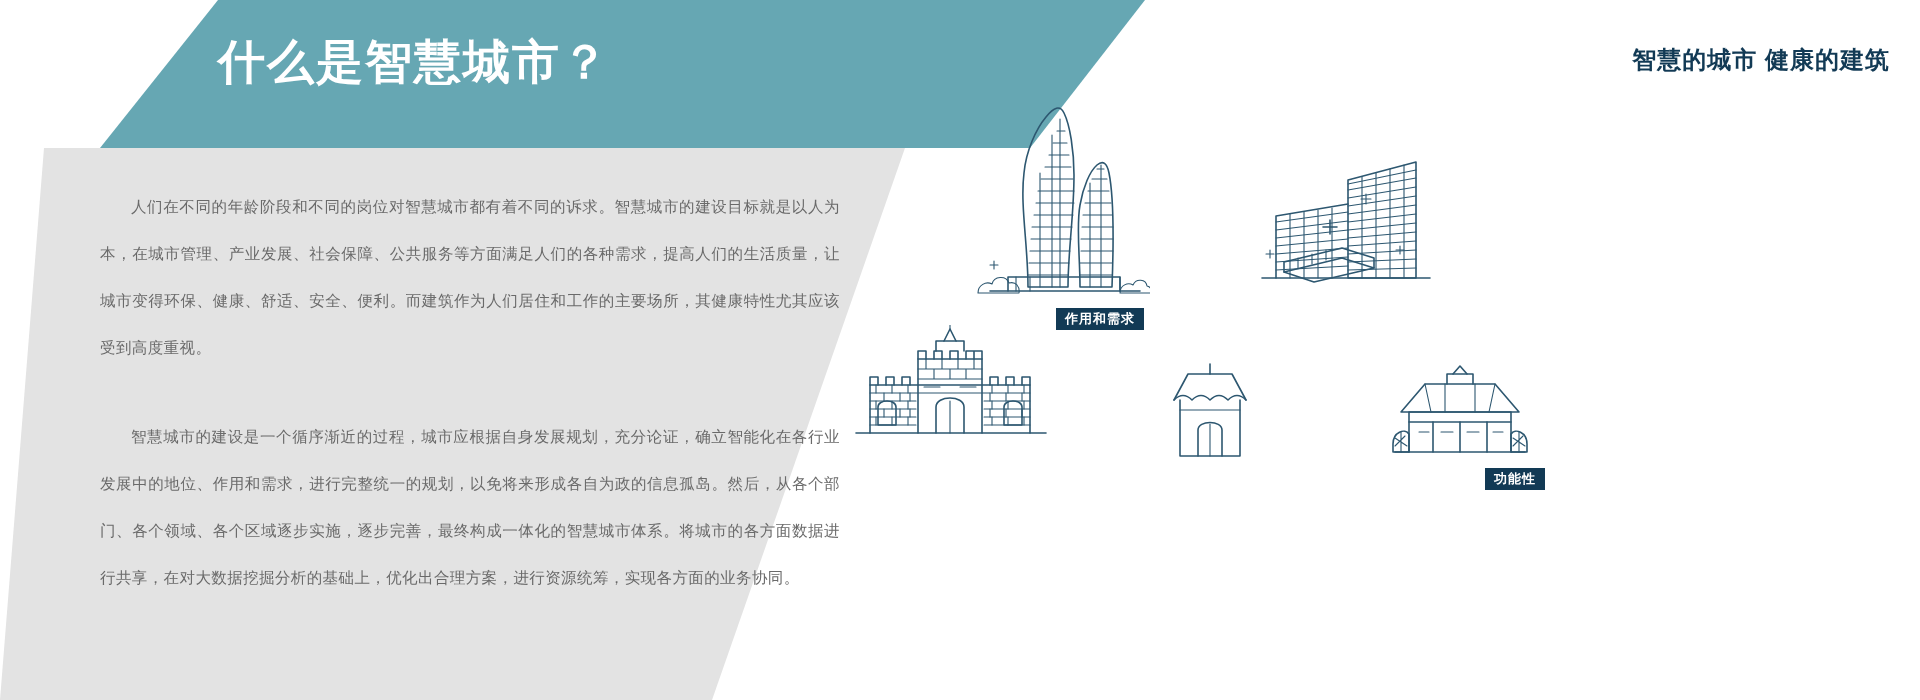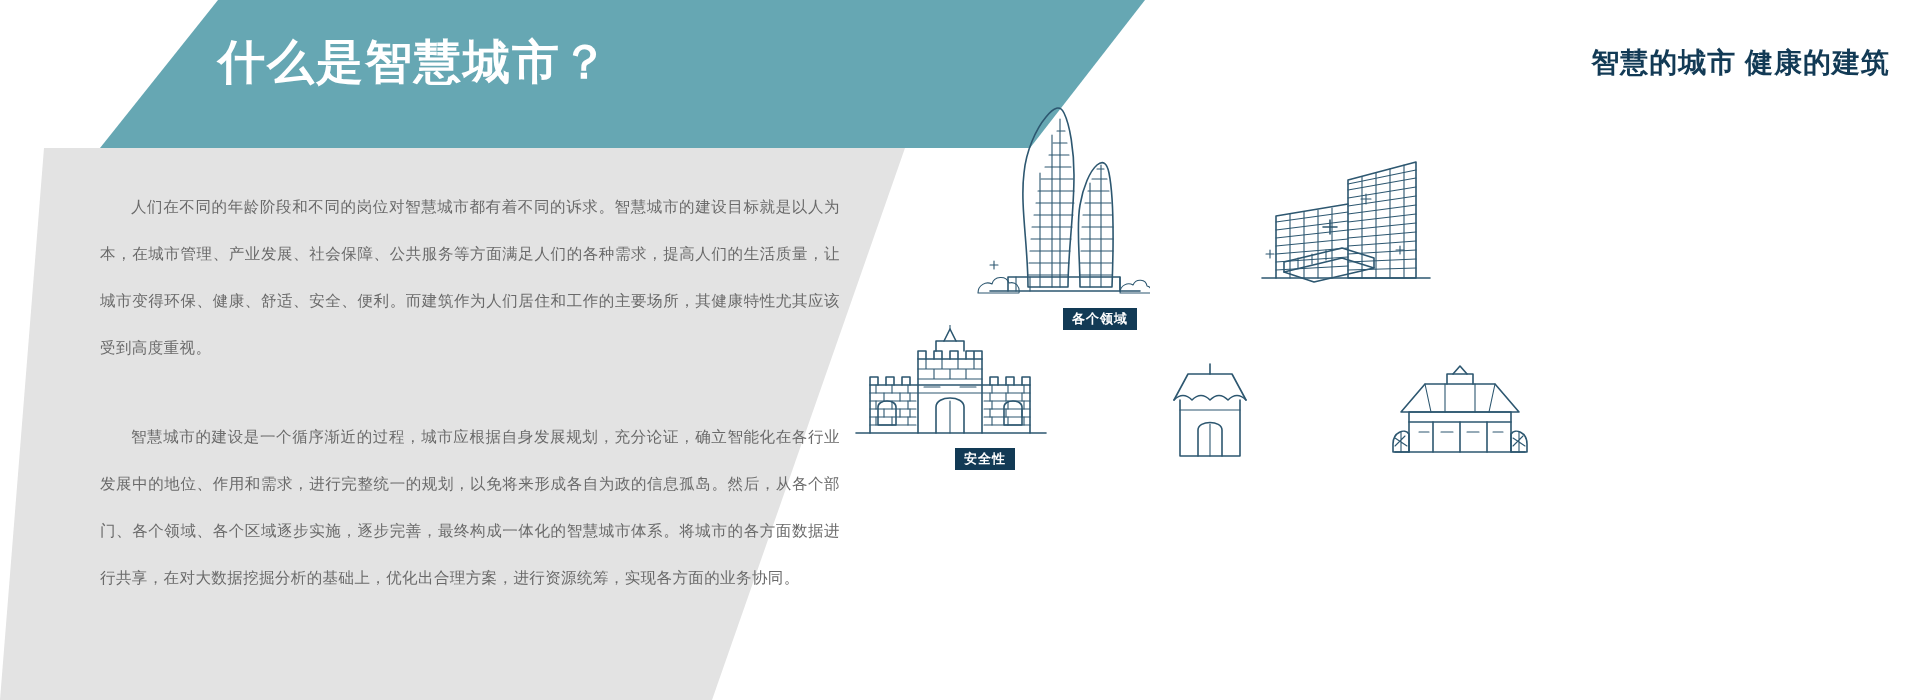--- a/index.html
+++ b/index.html
@@ -29,21 +29,21 @@
     letter-spacing: 2px;
     line-height: 1.2;
     white-space: nowrap;
   }
 
   
   .right-heading {
     position: absolute;
     right: 30px; top: 44px;
     color: #123a55;
-    font-size: 28px;
+    font-size: 24px;
     font-weight: bold;
     letter-spacing: 1px;
     white-space: nowrap;
   }
 
   
   .body-panel {
     position: absolute;
     left: 0; top: 148px;
     width: 905px; height: 552px;
@@ -124,21 +124,21 @@
           <path class="ln-thin" d="M70 192 V78 M82 192 V40 M90 192 V24 M120 192 V88 M131 192 V70"></path>
           <path class="ln" d="M20 196 H170"></path>
           <path class="ln" d="M38 196 V182 H150 V196"></path>
           <path class="ln-thin" d="M46 182 V196 M60 182 V196 M150 182 V196"></path>
           <path class="ln-thin" d="M8 198 C8 190 16 186 22 189 C24 181 36 180 39 188 C46 186 50 192 49 198 Z"></path>
           <path class="ln-thin" d="M150 198 C150 190 158 187 163 190 C166 183 176 184 177 191 C182 192 182 198 180 198 Z"></path>
           <path class="ln-thin" d="M28 170 H20 M24 166 V174"></path>
         </svg>
       </span>
       <div class="lbl-wrap">
-        <span class="badge">各个领域</span>
+        <span class="badge">作用和需求</span>
       </div>
     </div>
 
     <div class="icon-cell" id="cell-health">
       <span class="icon-art">
         <svg width="200" height="150" viewBox="0 0 200 150">
           <path class="ln" d="M108 128 V30 L176 12 V128 Z"></path>
           <path class="ln-thin" d="M108 120 L176 118 M108 112 L176 109 M108 104 L176 100 M108 96 L176 91 M108 88 L176 82 M108 80 L176 73 M108 72 L176 64 M108 64 L176 55 M108 56 L176 46 M108 48 L176 37 M108 40 L176 28 M108 34 L176 20"></path>
           <path class="ln-thin" d="M122 128 V27 M136 128 V23 M150 128 V19 M164 128 V15"></path>
           <path class="ln" d="M36 128 V66 L108 54"></path>
@@ -171,23 +171,20 @@
           <path class="ln-thin" d="M110 108 V76"></path>
           <path class="ln" d="M38 100 V82 C38 74 56 74 56 82 V100 Z"></path>
           <path class="ln" d="M164 100 V82 C164 74 182 74 182 82 V100 Z"></path>
           <path class="ln-thin" d="M30 68 H190 M30 76 H76 M144 76 H190 M30 84 H76 M144 84 H190 M30 92 H76 M144 92 H190 M30 100 H76 M144 100 H190"></path>
           <path class="ln-thin" d="M36 60 V68 M44 68 V76 M36 76 V84 M44 84 V92 M36 92 V100 M52 60 V68 M60 68 V76 M52 76 V84 M60 84 V92 M52 92 V100 M68 60 V68 M70 68 V76 M68 76 V84 M70 84 V92 M68 92 V100"></path>
           <path class="ln-thin" d="M152 60 V68 M150 68 V76 M152 76 V84 M150 84 V92 M152 92 V100 M168 60 V68 M166 68 V76 M168 76 V84 M166 84 V92 M168 92 V100 M184 60 V68 M182 68 V76 M184 76 V84 M182 84 V92 M184 92 V100"></path>
           <path class="ln-thin" d="M78 44 H142 M78 54 H142 M86 34 V44 M94 44 V54 M102 34 V44 M110 44 V54 M118 34 V44 M126 44 V54 M134 34 V44"></path>
           <path class="ln-thin" d="M84 62 H100 M120 62 H136"></path>
         </svg>
       </span>
-      <div class="lbl-wrap">
-        <span class="badge">安全性</span>
-      </div>
     </div>
 
     <div class="icon-cell" id="cell-live">
       <span class="icon-art">
         <svg width="100" height="105" viewBox="0 0 100 105">
           <path class="ln" d="M20 40 V96 H80 V40"></path>
           <path class="ln" d="M14 40 C20 34 26 34 32 40 C38 34 44 34 50 40 C56 34 62 34 68 40 C74 34 80 34 86 40"></path>
           <path class="ln" d="M14 40 L28 14 H72 L86 40"></path>
           <path class="ln" d="M50 14 V4"></path>
           <path class="ln" d="M38 96 V70 C38 60 62 60 62 70 V96"></path>
@@ -208,16 +205,19 @@
           <path class="ln-thin" d="M40 24 L46 52 M110 24 L104 52 M60 24 L60 52 M90 24 L90 52"></path>
           <path class="ln" d="M24 62 H126"></path>
           <path class="ln" d="M48 92 V62 M75 92 V62 M102 92 V62"></path>
           <path class="ln" d="M8 84 C8 72 20 68 24 74 V92 H8 Z"></path>
           <path class="ln-thin" d="M10 78 L22 86 M10 86 L20 76 M16 72 V92"></path>
           <path class="ln" d="M126 74 C130 68 142 72 142 84 V92 H126 Z"></path>
           <path class="ln-thin" d="M128 78 L140 86 M128 86 L138 76 M134 72 V92"></path>
           <path class="ln-thin" d="M34 72 H44 M56 72 H68 M82 72 H94 M108 72 H118"></path>
         </svg>
       </span>
+      <div class="lbl-wrap">
+        <span class="badge">功能性</span>
+      </div>
     </div>
 
   </div>
 </div>
 
 </body></html>

